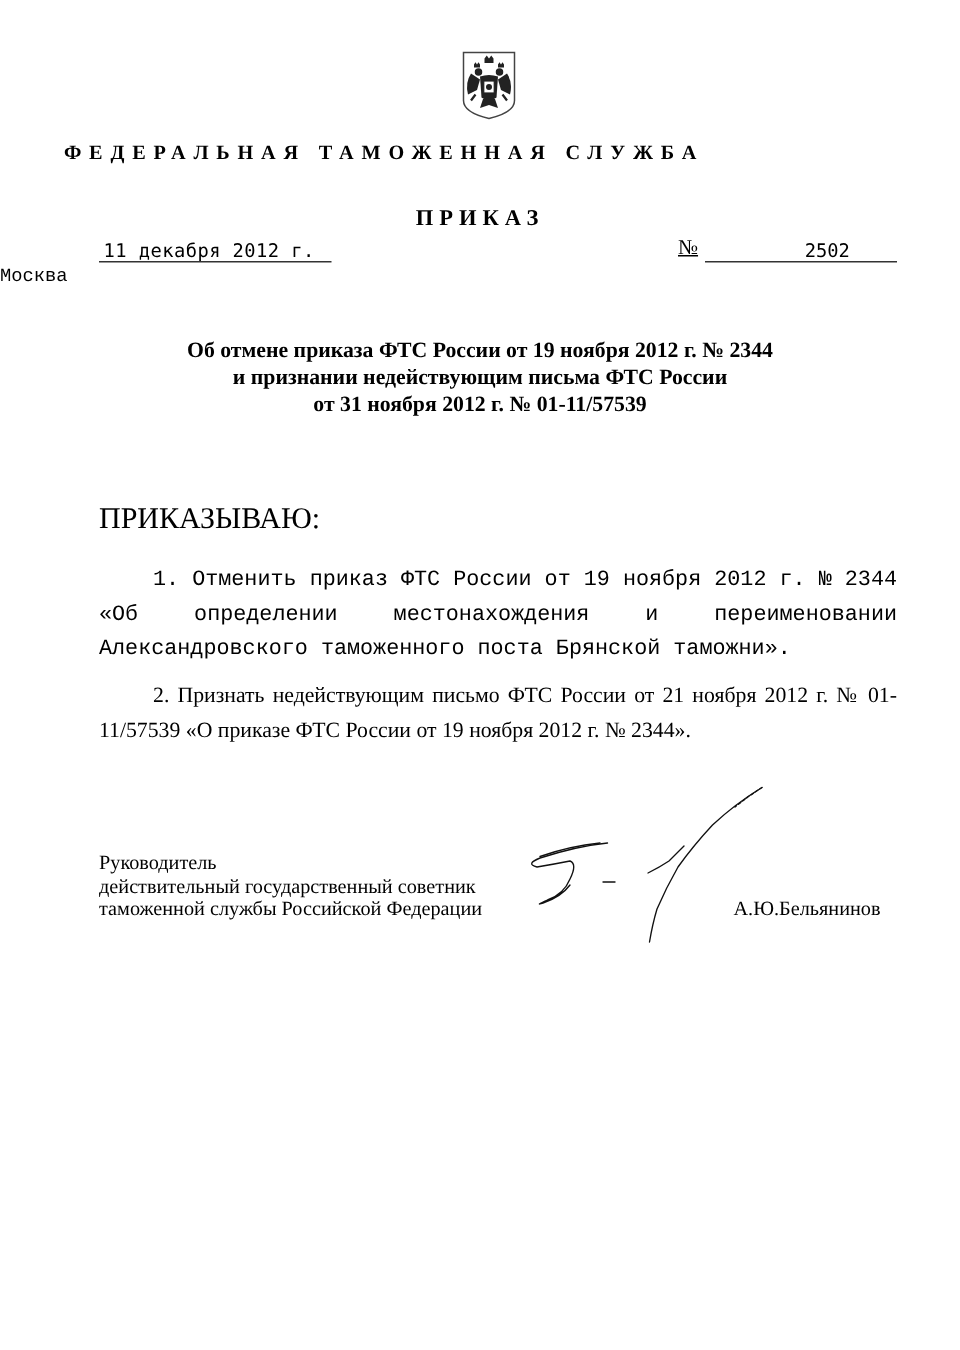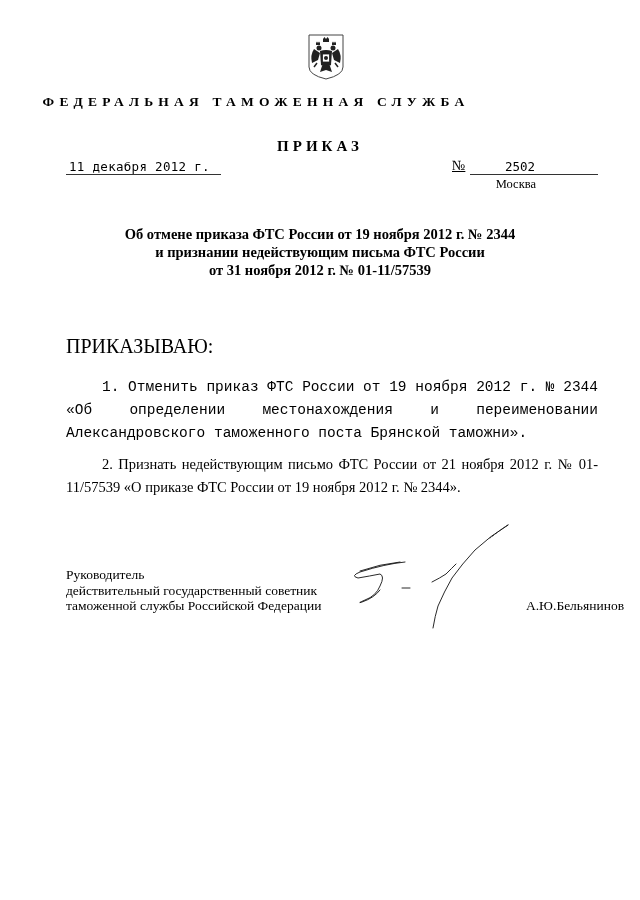--- a/index.html
+++ b/index.html
@@ -58,26 +58,28 @@
     }
     .number-field {
       left: 470px; top: 159px;
       width: 128px;
       border-bottom: 1px solid #333;
       font-family: "DejaVu Sans Mono", "Liberation Mono", monospace;
       font-size: 12.5px;
       line-height: 15px;
       padding-left: 35px;
       box-sizing: border-box;
+      text-align: center;
     }
 
     .city {
       left: 0; width: 536px; top: 177px;
-      text-align: right;
+      text-align: left;
       font-size: 12.5px;
+      font-family: Liberation Mono, monospace;
     }
 
     .title {
       left: 60px; width: 520px; top: 225px;
       text-align: center;
       font-weight: bold;
       font-size: 14.5px;
       line-height: 18px;
     }
 
@@ -97,21 +99,20 @@
     .p2 { top: 453px; }
 
     .signer-block {
       left: 66px; top: 567px;
       font-size: 13.5px;
       line-height: 15.5px;
     }
     .signer-name {
       left: 489px; top: 598px;
       font-size: 13.5px;
-      margin-left: 37px;
     }
 
     .signature {
       left: 340px; top: 520px;
       width: 180px; height: 110px;
     }
   </style>
 </head>
 <body>
 

